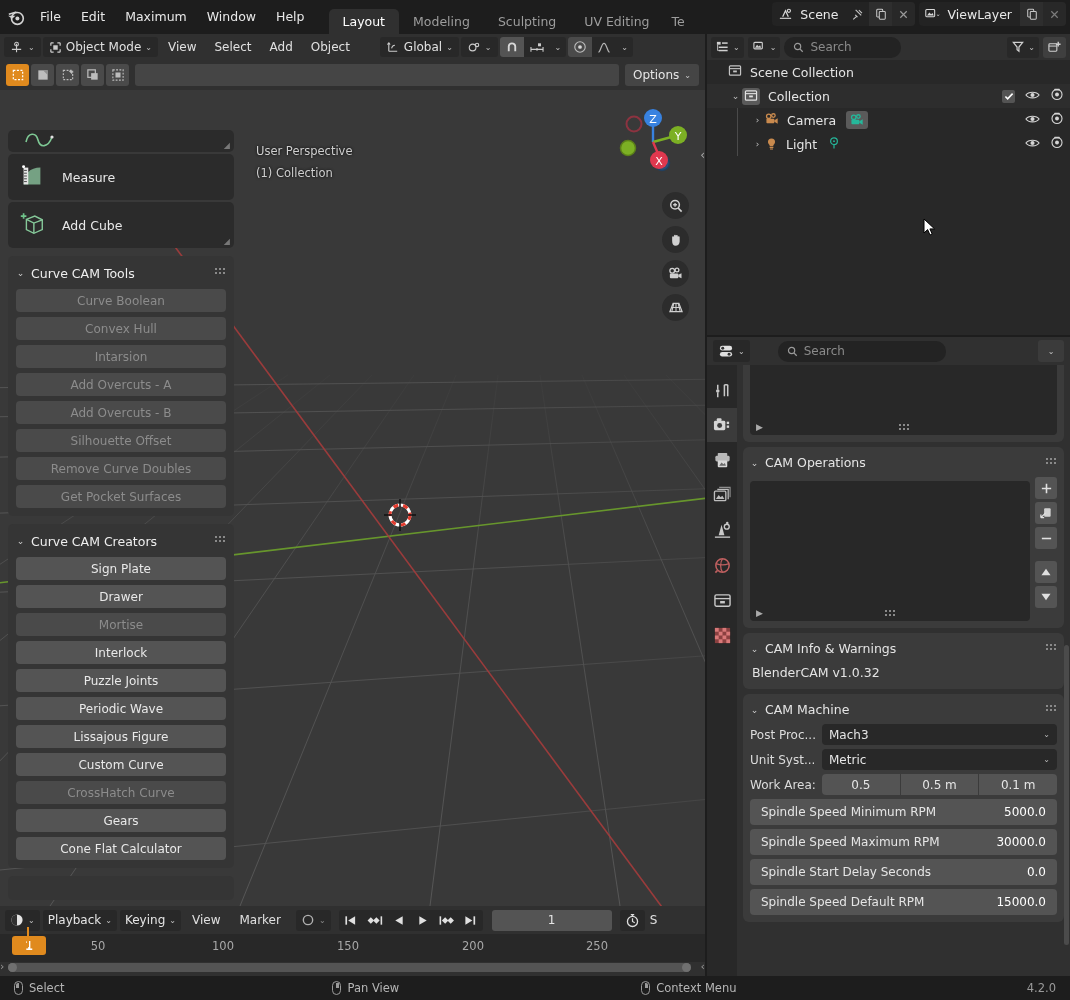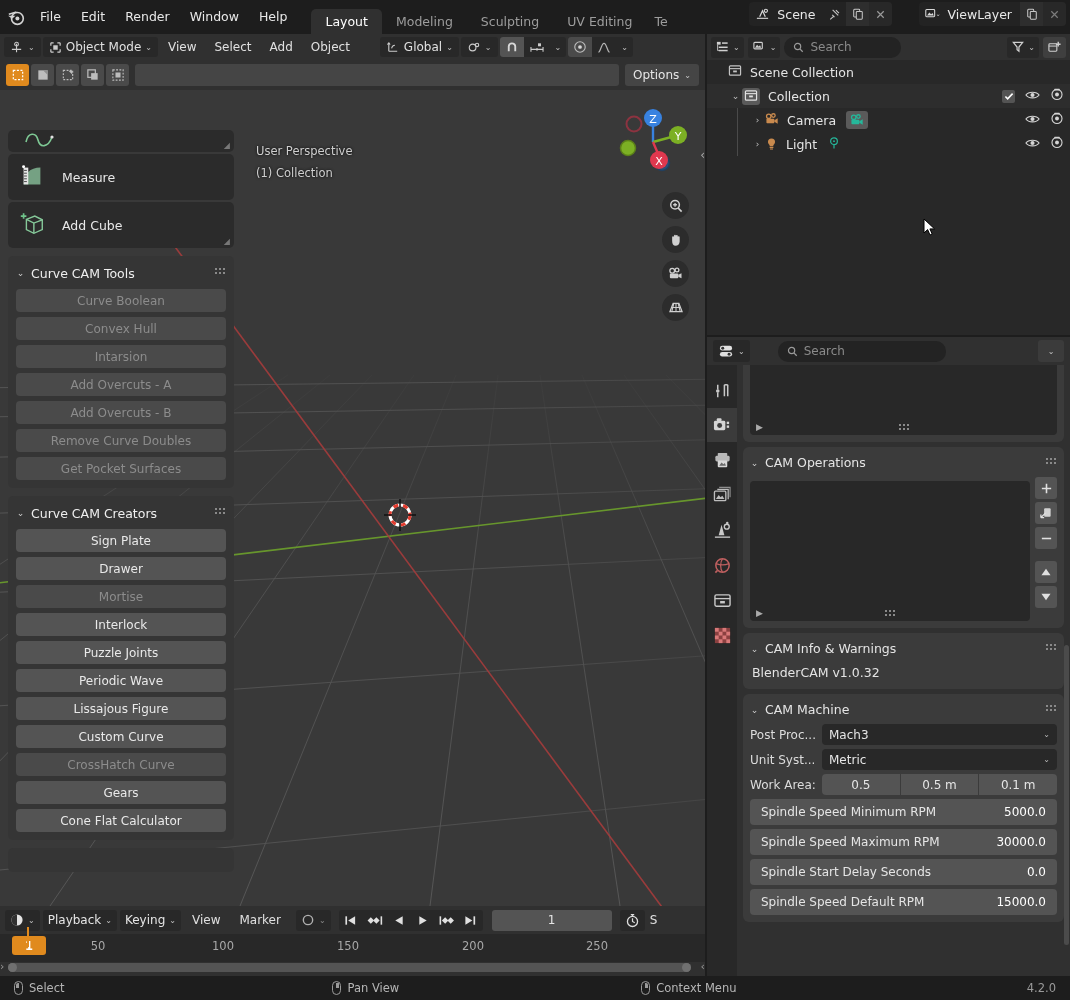--- a/index.html
+++ b/index.html
@@ -21,21 +21,21 @@
   .menu-item{
     padding:0 10px; height:22px; line-height:22px; color:#e8e8e8;
     font-size:12.5px; border-radius:3px; cursor:default; white-space:nowrap;
   }
   .wstabs{ display:flex; align-items:flex-end; height:36px; margin-left:14px; }
   .wstab{
     padding:0 14px; height:26px; line-height:26px; font-size:12.5px;
     color:#9d9d9d; border-radius:5px 5px 0 0; white-space:nowrap;
   }
   .wstab.active{ background:#303030; color:#fff; }
-  .topbar-right{ position:absolute; right:0; top:0; height:28px; display:flex; align-items:center;gap:23px; }
+  .topbar-right{ position:absolute; right:0; top:0; height:28px; display:flex; align-items:center; }
   .id-block{
     display:flex; align-items:center; height:24px; background:#232323;
     border-radius:4px; margin-right:4px;
   }
   .id-icon{ width:26px; height:24px; display:flex; align-items:center; justify-content:center; }
   .id-name{ padding:0 8px 0 2px; font-size:12.5px; color:#e8e8e8; white-space:nowrap; }
   .id-btn{ width:23px; height:24px; display:flex; align-items:center; justify-content:center; background:#2e2e2e; }
   .id-btn.last{ border-radius:0 4px 4px 0; background:#282828; }
 
   
@@ -248,21 +248,21 @@
     <div class="blender-logo">
       <svg width="19" height="19" viewBox="0 0 20 20">
         <circle cx="12" cy="11" r="6.2" fill="none" stroke="#d4d4d4" stroke-width="1.7"></circle>
         <circle cx="12" cy="11" r="2.1" fill="#d4d4d4"></circle>
         <path d="M2.2 8.2 L10 8.2 L6.4 11.4 Z" fill="#d4d4d4"></path>
         <path d="M3 6.6 L11 4.2" stroke="#d4d4d4" stroke-width="1.5" fill="none"></path>
       </svg>
     </div>
     <div class="menu-item">File</div>
     <div class="menu-item">Edit</div>
-    <div class="menu-item">Render</div>
+    <div class="menu-item">Maximum</div>
     <div class="menu-item">Window</div>
     <div class="menu-item">Help</div>
 
     <div class="wstabs">
       <div class="wstab active">Layout</div>
       <div class="wstab">Modeling</div>
       <div class="wstab">Sculpting</div>
       <div class="wstab">UV Editing</div>
       <div class="wstab" style="padding:0 4px 0 8px;">Te</div>
     </div>
@@ -563,20 +563,21 @@
           <div class="panel-head">
             <span class="arrowv">⌄</span>
             <span>Curve CAM Tools</span>
             <span class="dots"></span>
           </div>
           <div class="opbtn disabled">Curve Boolean</div>
           <div class="opbtn disabled">Convex Hull</div>
           <div class="opbtn disabled">Intarsion</div>
           <div class="opbtn disabled">Add Overcuts - A</div>
           <div class="opbtn disabled">Add Overcuts - B</div>
+          <div class="opbtn disabled">Silhouette Offset</div>
           <div class="opbtn disabled">Remove Curve Doubles</div>
           <div class="opbtn disabled">Get Pocket Surfaces</div>
         </div>
 
         <div class="panel">
           <div class="panel-head">
             <span class="arrowv">⌄</span>
             <span>Curve CAM Creators</span>
             <span class="dots"></span>
           </div>

